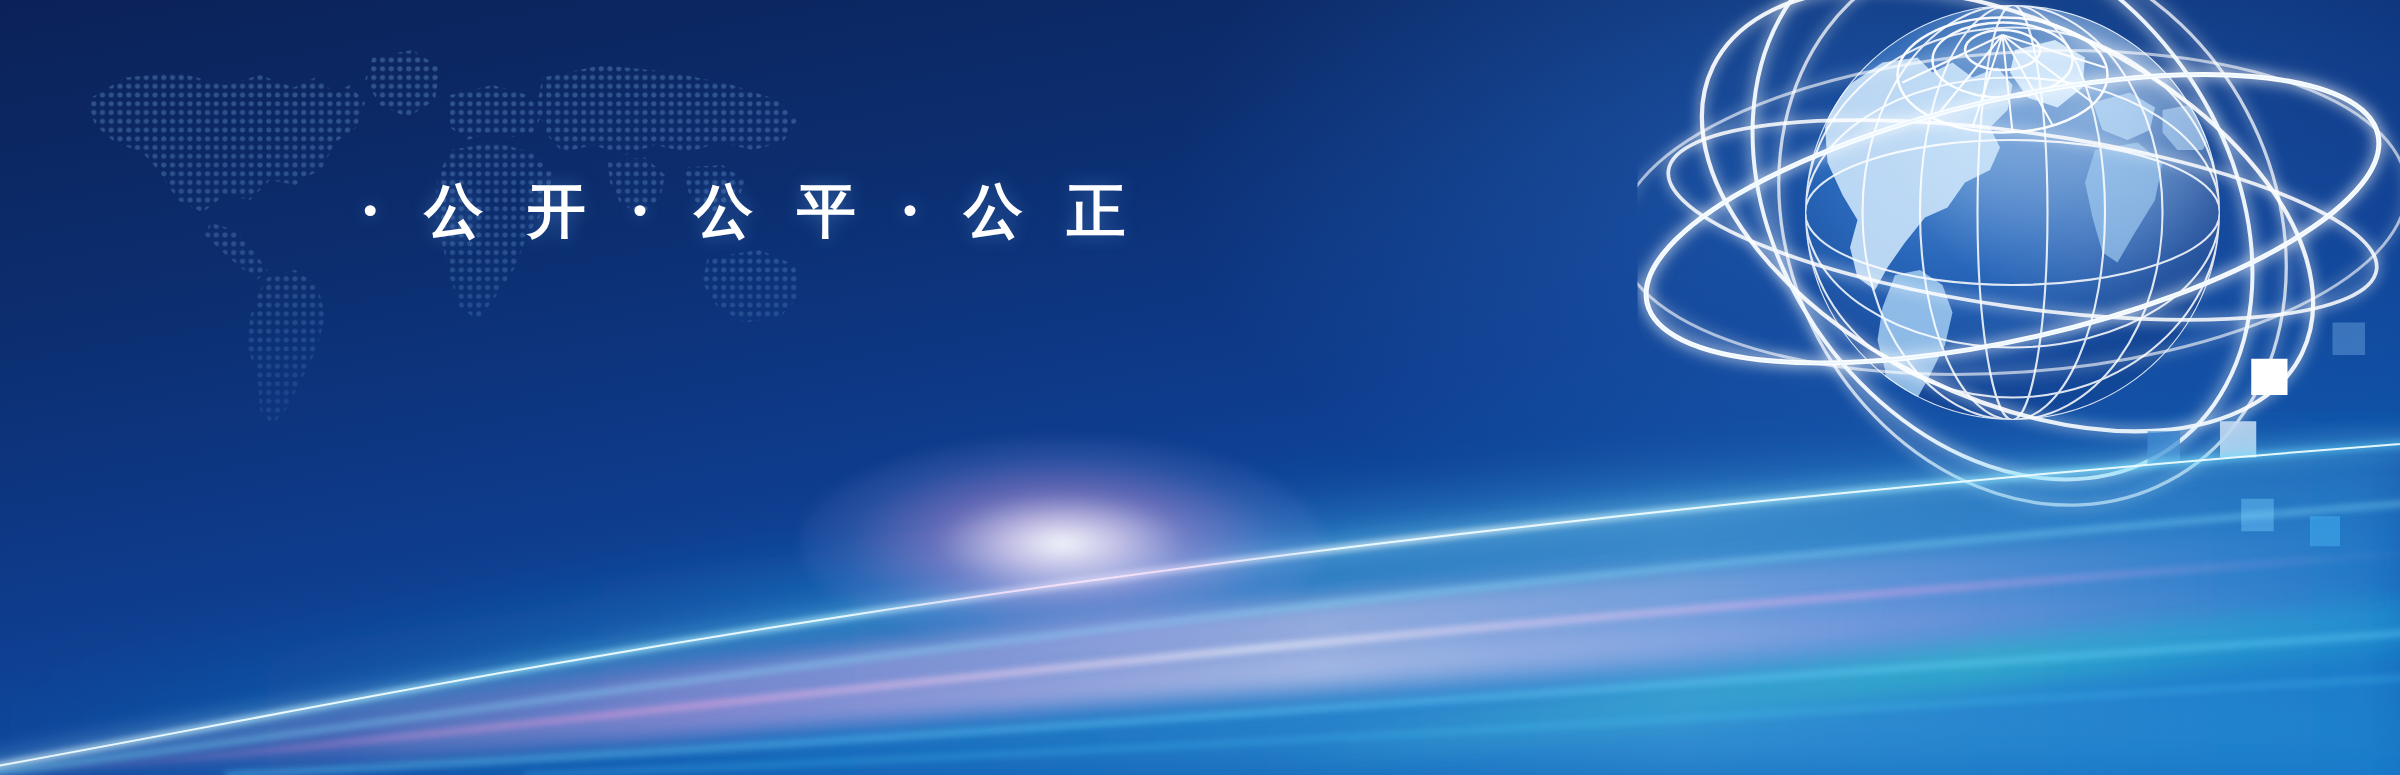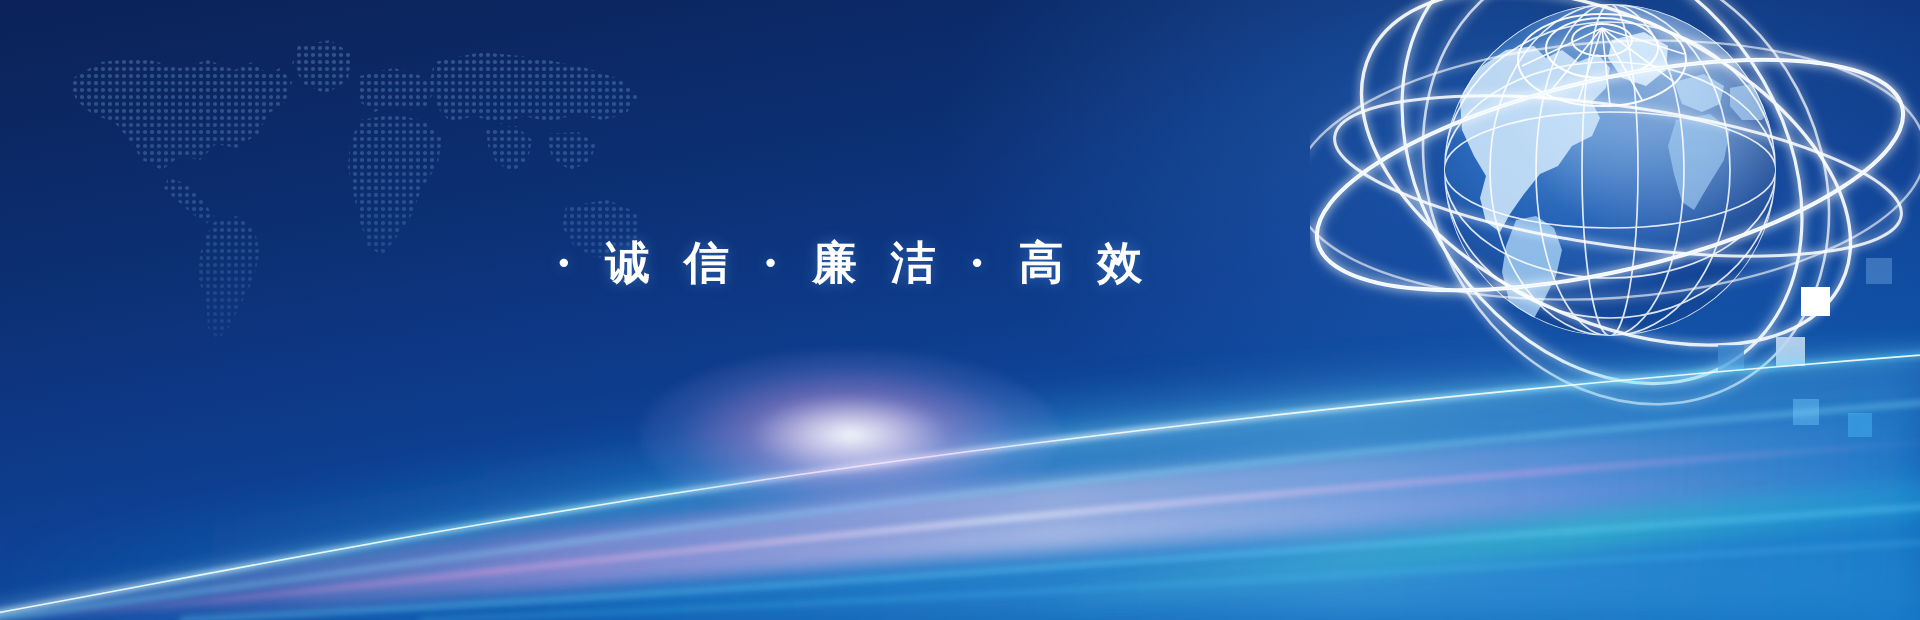--- a/index.html
+++ b/index.html
@@ -304,15 +304,15 @@
 
       <path d="M180,330 C640,308 1180,268 1960,214" fill="none" stroke="#6fdcff" stroke-width="3" opacity=".7" filter="url(#blurSm)"></path>
       <path d="M420,330 C900,312 1400,282 1960,250" fill="none" stroke="#4fc9f8" stroke-width="2.4" opacity=".55" filter="url(#blurSm)"></path>
 
       <path d="M300,300 C780,216 1260,142 1960,96" fill="none" stroke="#cfe3f2" stroke-width="16" opacity=".18" filter="url(#blurLg)"></path>
     </svg>
   </div>
 
   <div class="hotspot"></div>
 
-  <div id="line2" class="slogan">· 诚 信 · 廉 洁 · 高 效</div>
+  <div id="line1" class="slogan">· 公 开 · 公 平 · 公 正</div>
 
 </div>
 
 </body></html>

